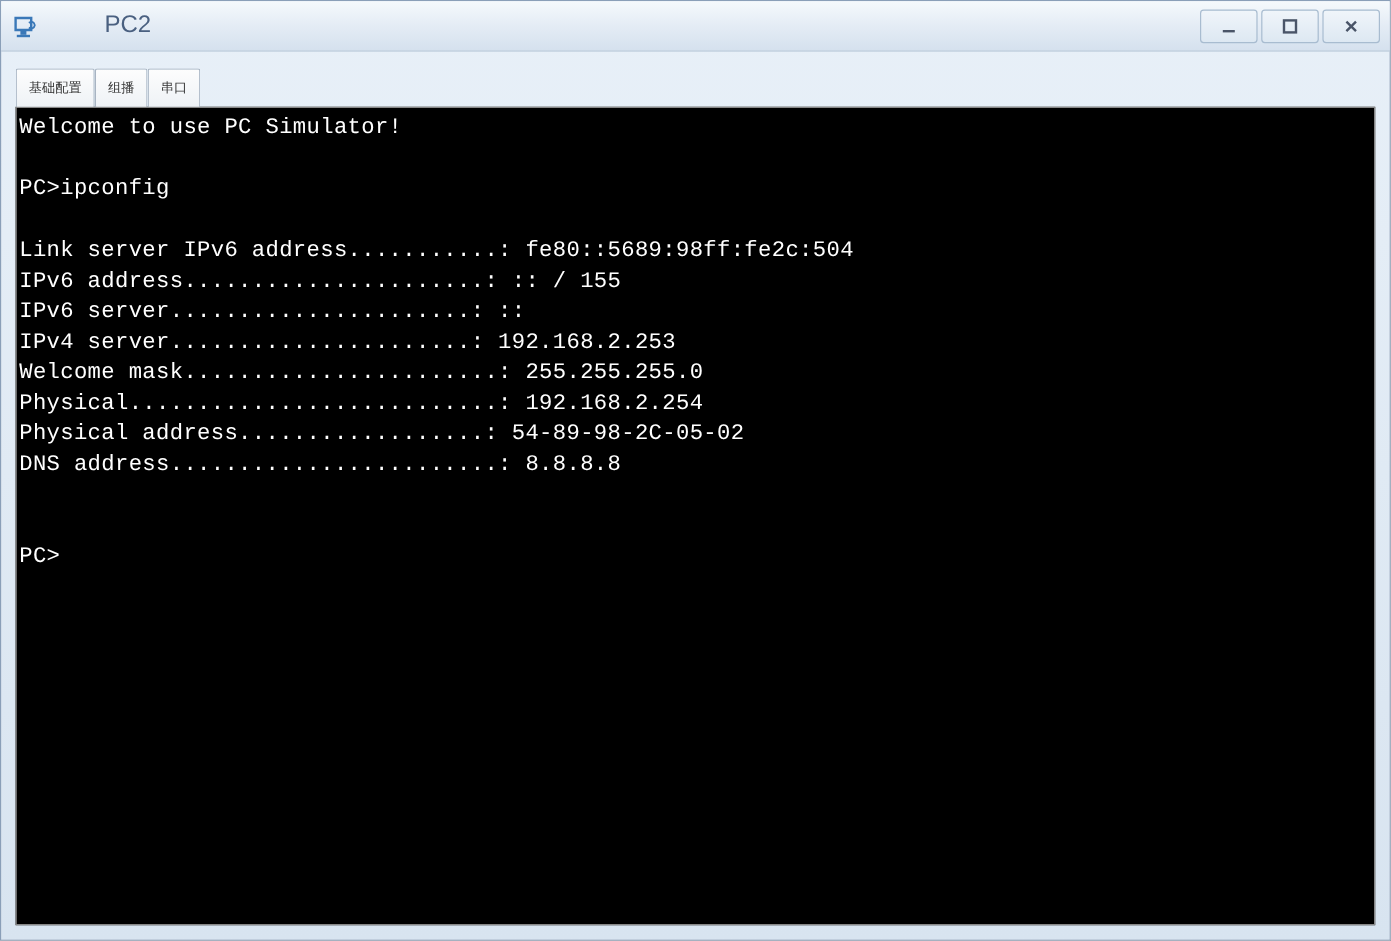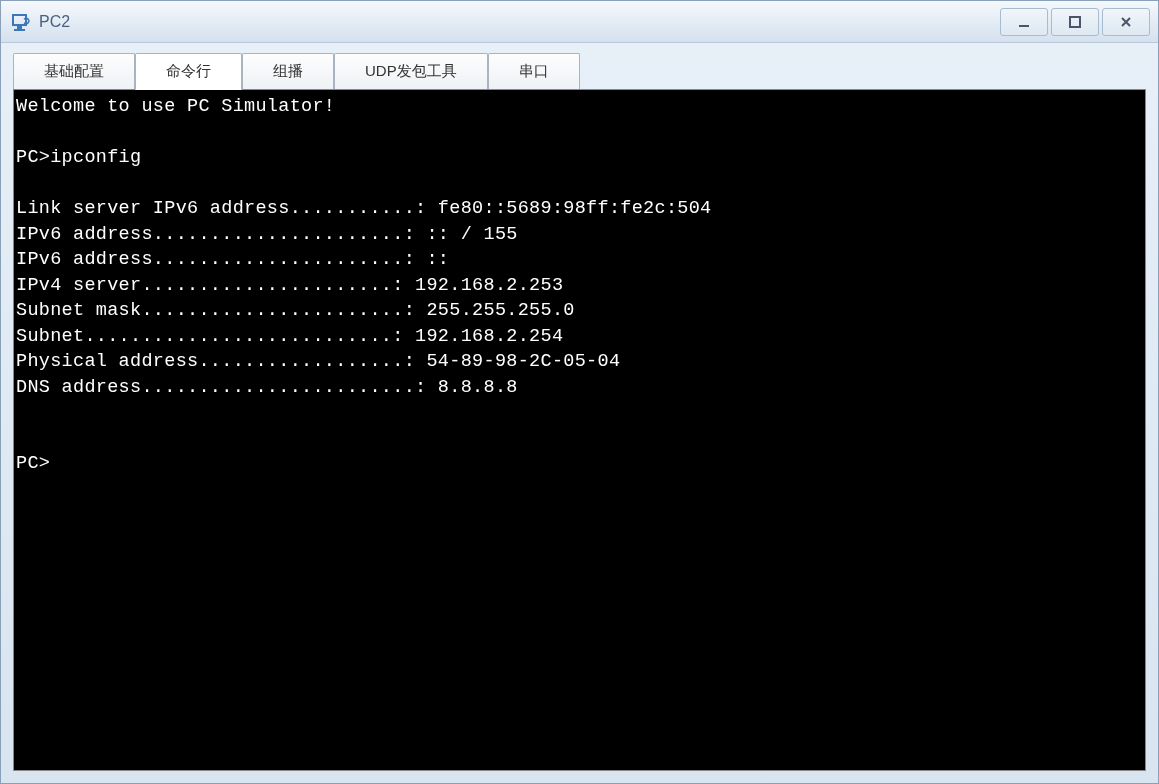--- a/index.html
+++ b/index.html
@@ -32,23 +32,24 @@
     }
     .titlebar-icon {
       width: 24px;
       height: 24px;
       margin-right: 6px;
       display: flex;
       align-items: center;
       justify-content: center;
     }
     .titlebar-title {
-      font-size: 16px;
+      font-size: 20px;
       color: #4a6080;
       flex: 1;
+      margin-left: 48px;
     }
     .window-controls {
       display: flex;
       gap: 0;
     }
     .window-control {
       width: 48px;
       height: 28px;
       background: linear-gradient(to bottom, #f0f5fa 0%, #dde8f2 100%);
       border: 1px solid #a8bcd0;
@@ -66,27 +67,27 @@
       padding: 10px 12px 12px 12px;
       display: flex;
       flex-direction: column;
     }
     .tabs {
       display: flex;
       height: 36px;
       align-items: flex-end;
     }
     .tab {
-      padding: 8px 30px;
+      padding: 8px 10px;
       background: linear-gradient(to bottom, #fdfdfd 0%, #eef2f6 100%);
       border: 1px solid #a8b4c2;
       border-bottom: none;
       margin-right: 0px;
       cursor: pointer;
-      font-size: 15px;
+      font-size: 11px;
       color: #333;
       border-top-left-radius: 2px;
       border-top-right-radius: 2px;
       position: relative;
     }
     .tab.active {
       background: #ffffff;
       border-bottom: 1px solid #ffffff;
       z-index: 2;
       margin-bottom: -1px;
@@ -139,36 +140,34 @@
         <svg width="14" height="14" viewBox="0 0 14 14">
             <path d="M3 3 L11 11 M11 3 L3 11" stroke="#4a5568" stroke-width="2"></path>
           </svg>
       </div>
     </div>
   </div>
 
   <div class="content-area">
     <div class="tabs">
       <div class="tab">基础配置</div>
-      <div class="tab active">命令行</div>
       <div class="tab">组播</div>
-      <div class="tab">UDP发包工具</div>
       <div class="tab">串口</div>
     </div>
 
     <div class="terminal"><span class="terminal-line">Welcome to use PC Simulator!</span>
 
 <span class="terminal-line">PC&gt;ipconfig</span>
 
 <span class="terminal-line">Link server IPv6 address...........: fe80::5689:98ff:fe2c:504</span>
 <span class="terminal-line">IPv6 address......................: :: / 155</span>
-<span class="terminal-line">IPv6 address......................: ::</span>
+<span class="terminal-line">IPv6 server......................: ::</span>
 <span class="terminal-line">IPv4 server......................: 192.168.2.253</span>
-<span class="terminal-line">Subnet mask.......................: 255.255.255.0</span>
-<span class="terminal-line">Subnet...........................: 192.168.2.254</span>
-<span class="terminal-line">Physical address..................: 54-89-98-2C-05-04</span>
+<span class="terminal-line">Welcome mask.......................: 255.255.255.0</span>
+<span class="terminal-line">Physical...........................: 192.168.2.254</span>
+<span class="terminal-line">Physical address..................: 54-89-98-2C-05-02</span>
 <span class="terminal-line">DNS address........................: 8.8.8.8</span>
 
 
 <span class="terminal-line">PC&gt;</span></div>
   </div>
 
 </div>
 
 </body></html>

